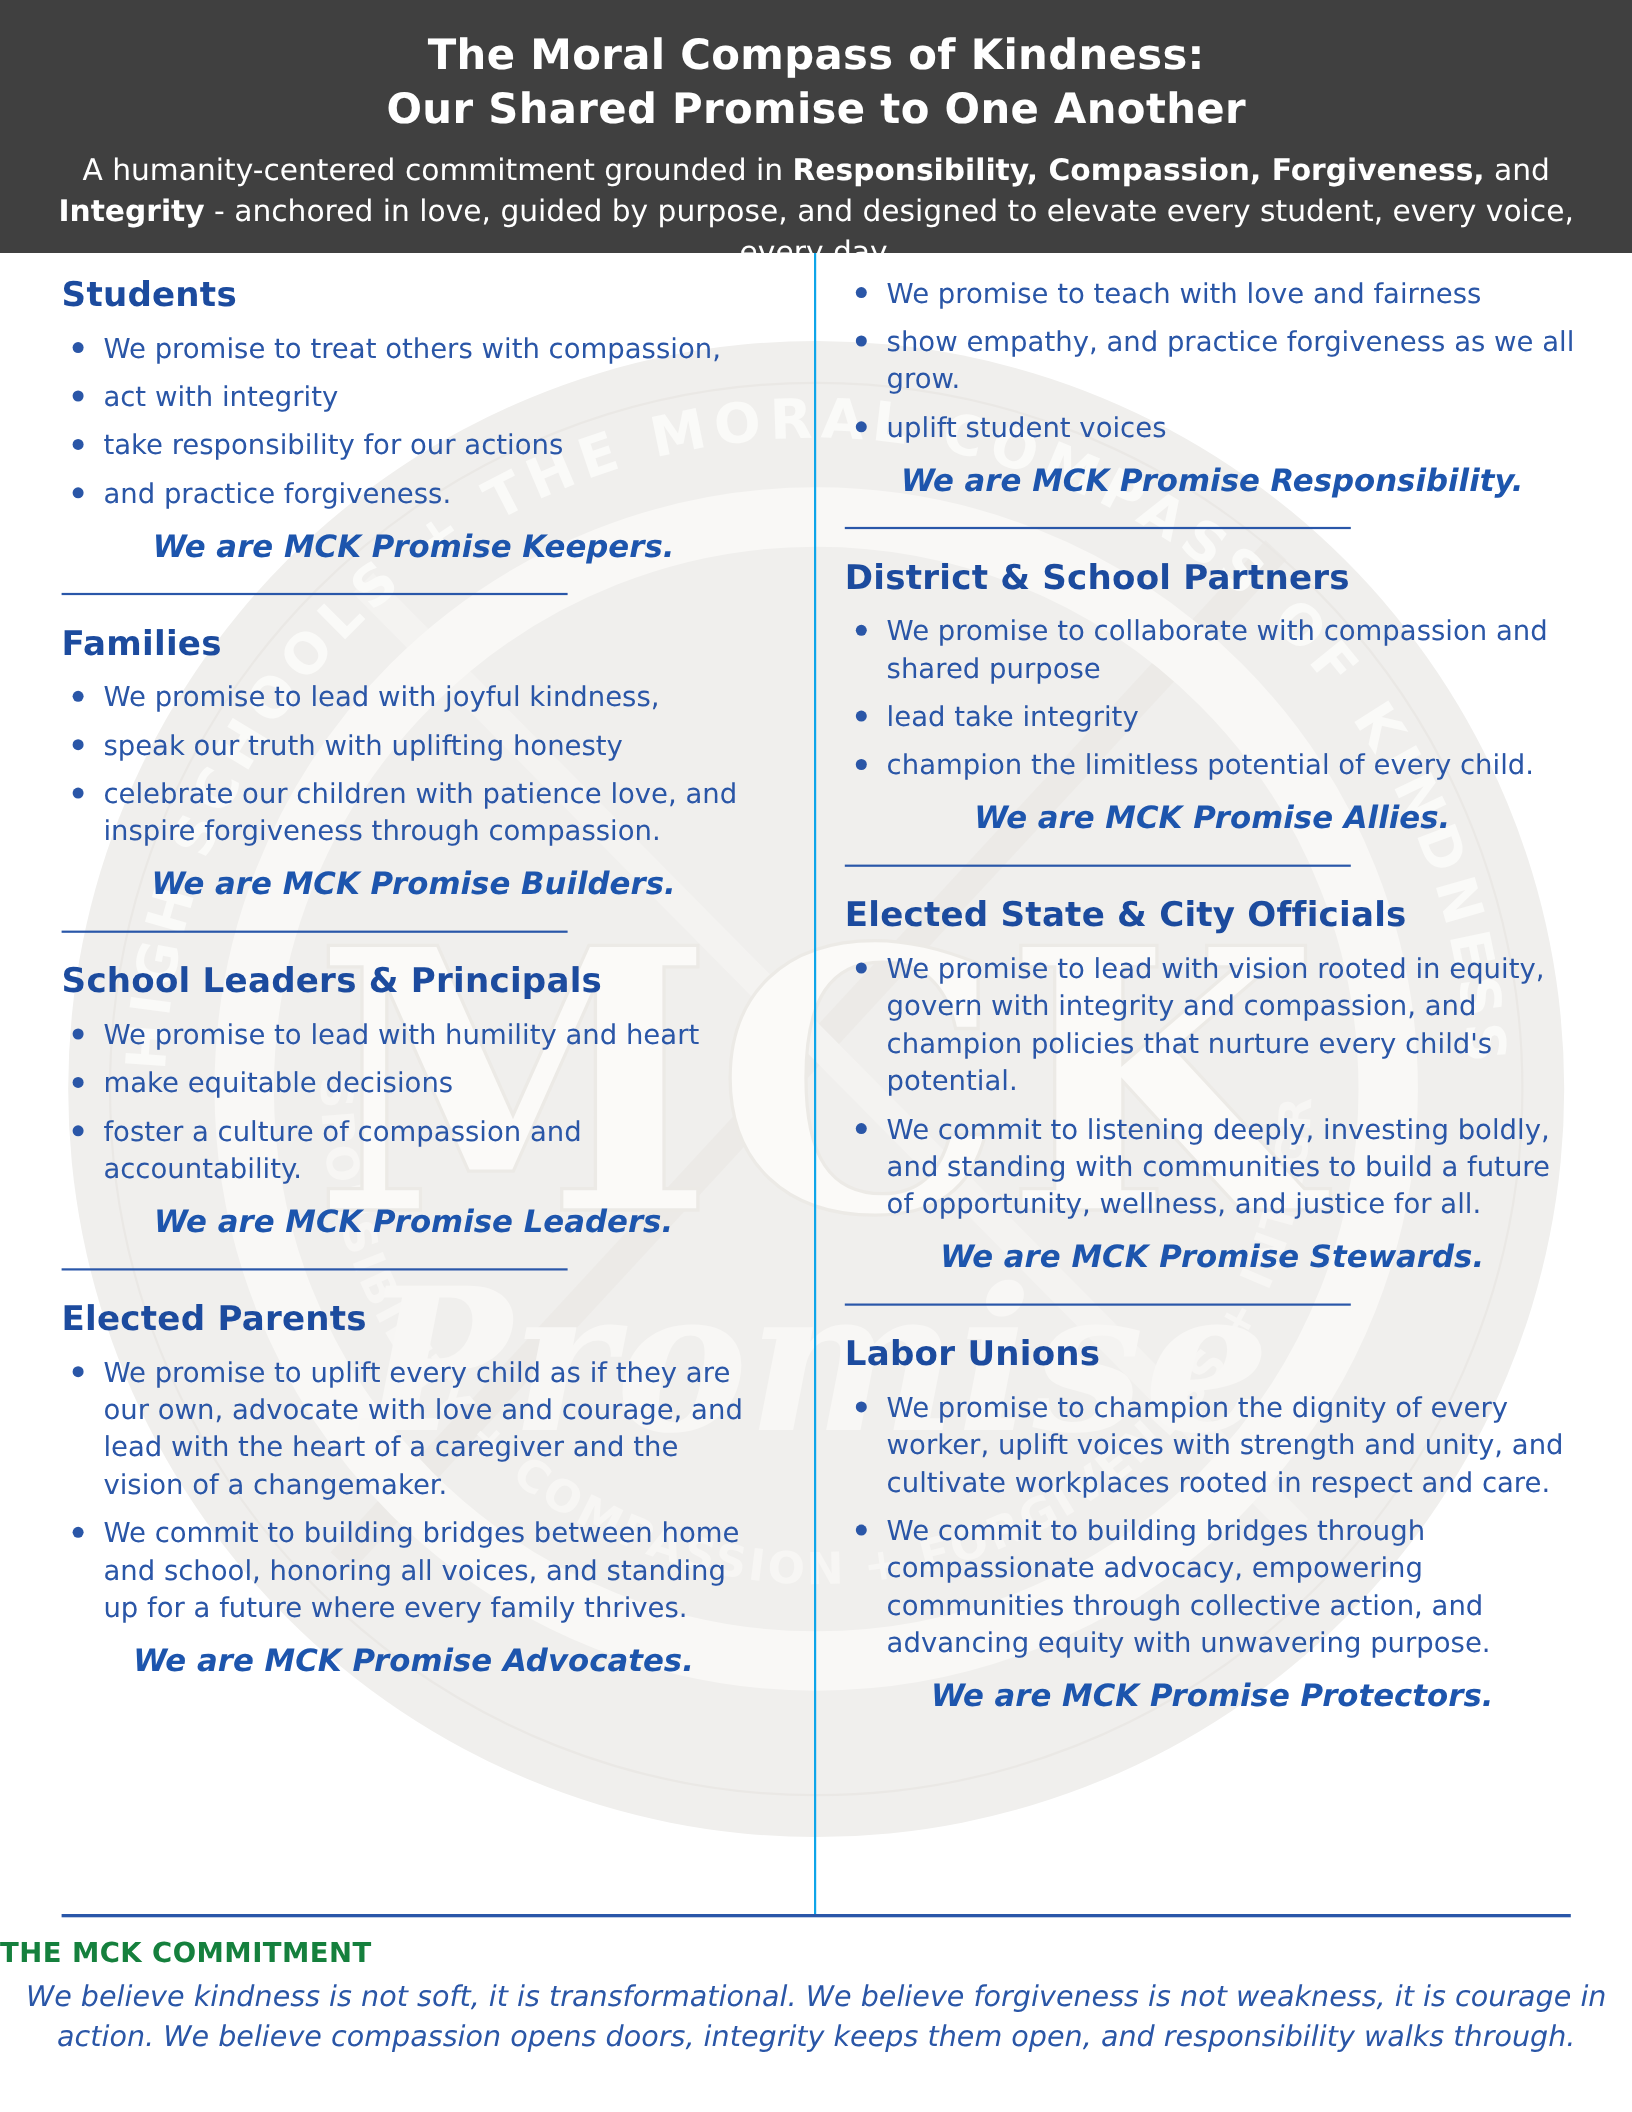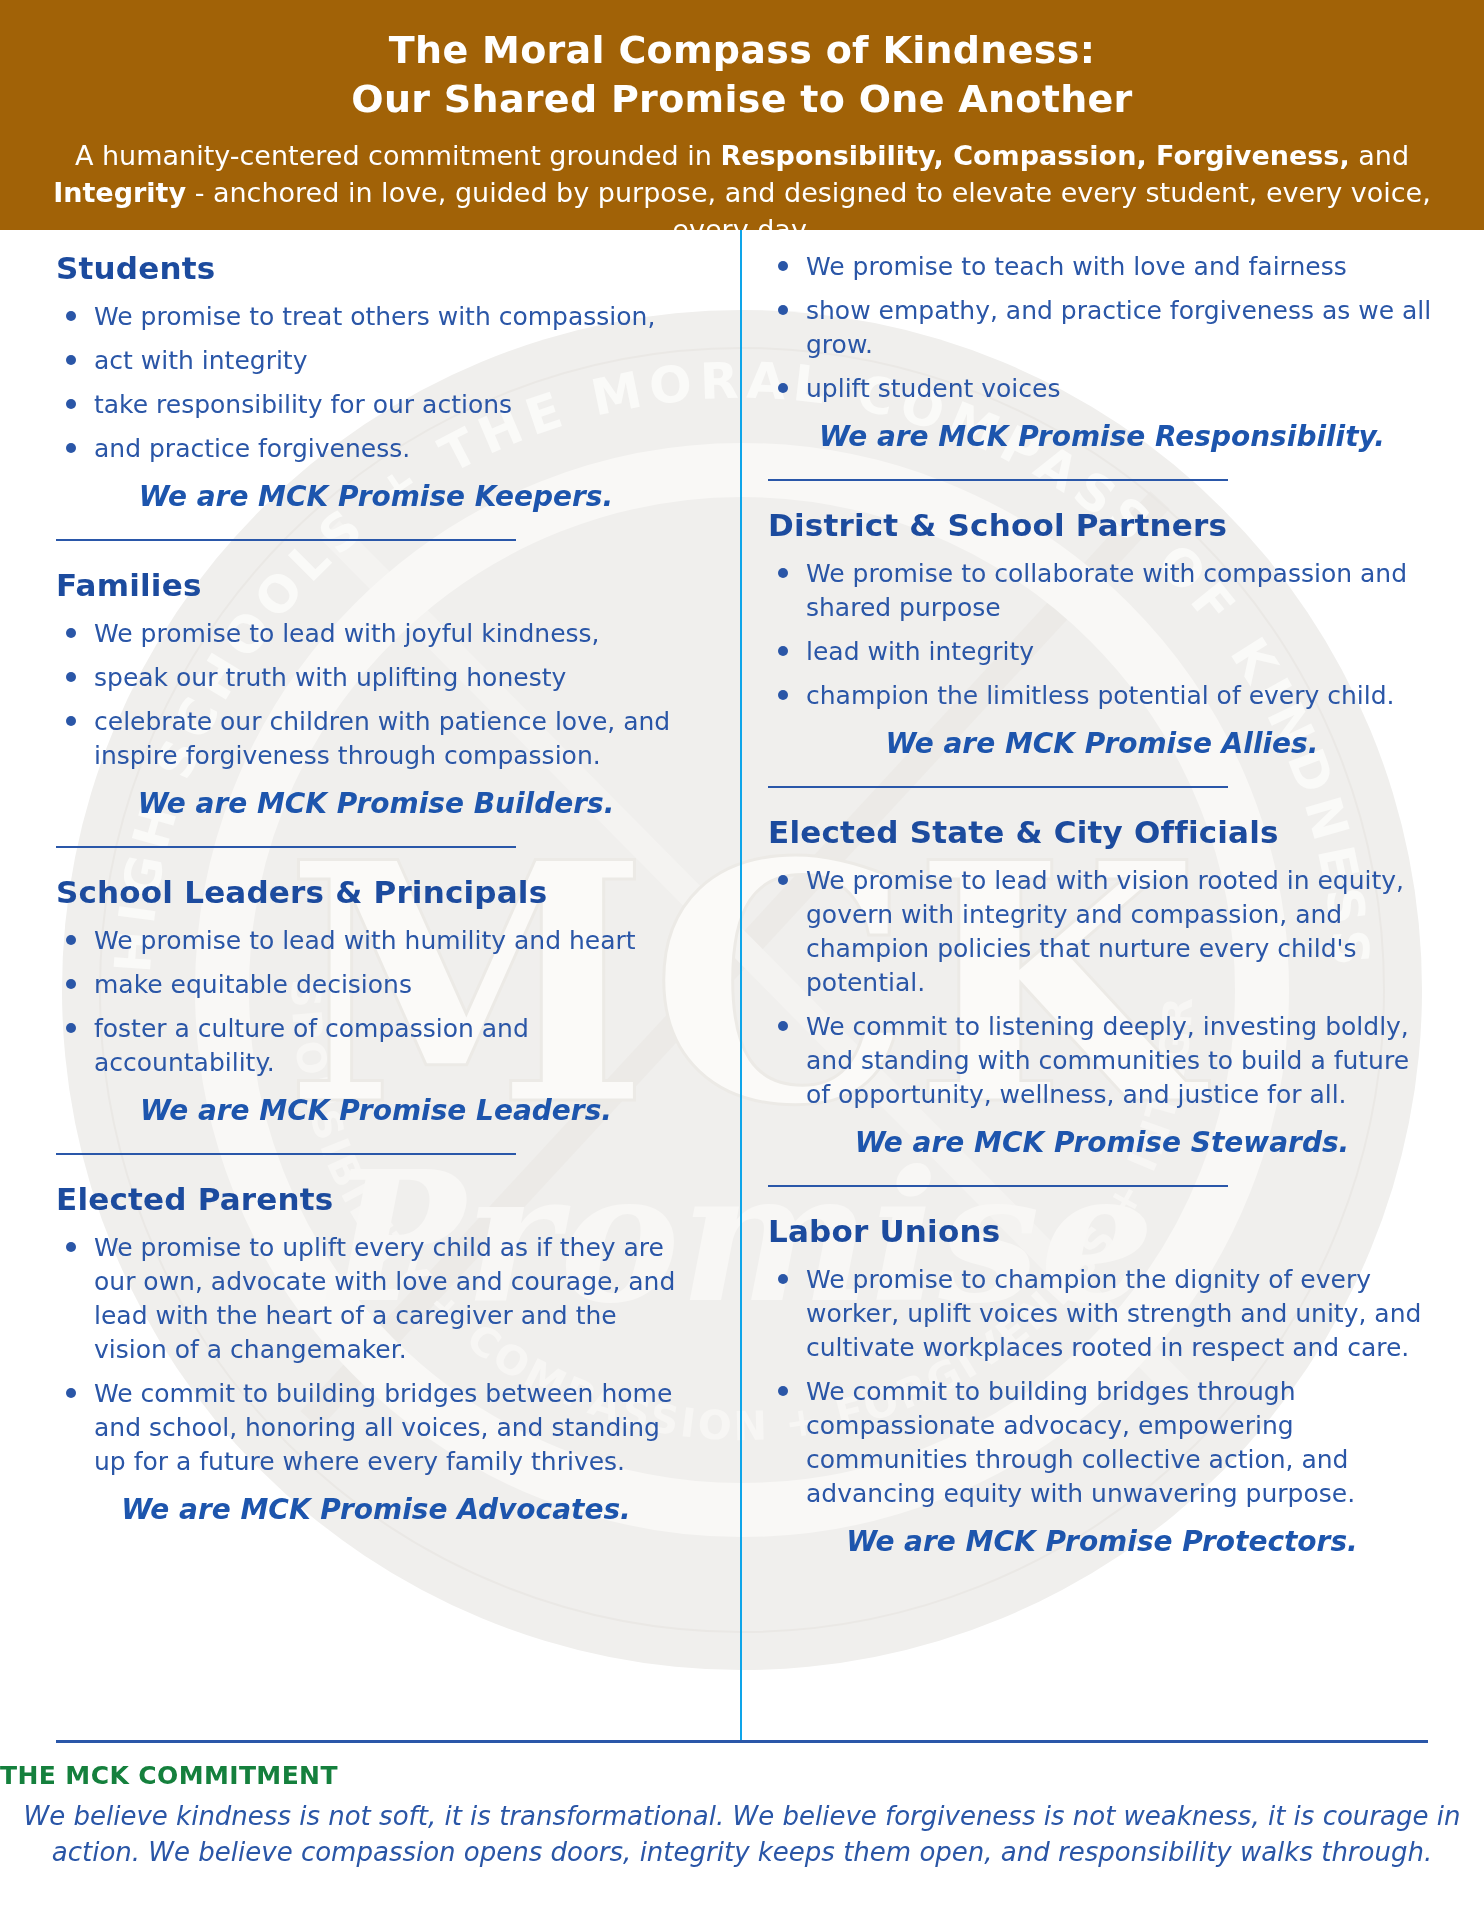--- a/index.html
+++ b/index.html
@@ -7,21 +7,21 @@
     position:relative;
     width:1484px;height:1920px;
     background:#ffffff;
     overflow:hidden;
     font-family:"DejaVu Sans", sans-serif;
   }
   
   .masthead{
     box-sizing:border-box;
     height:230px;
-    background:#a16207;
+    background:#404040;
     color:#ffffff;
     text-align:center;
     padding:26px 28px 18px;
     overflow:hidden;
   }
   .title{margin:0;font-size:38px;line-height:1.3;font-weight:700;letter-spacing:.3px;}
   .title-line{display:block;}
   .subtitle{margin:12px auto 0;max-width:1420px;font-size:27px;line-height:1.38;font-weight:400;}
   .subtitle b{font-weight:700;}
   
@@ -175,21 +175,21 @@
           <li class="promise-item">uplift student voices</li>
         </ul>
         <p class="tagline">We are MCK Promise Responsibility.</p>
       </section>
       <hr class="section-divider">
 
       <section class="promise-section">
         <h2 class="section-heading">District &amp; School Partners</h2>
         <ul class="promise-list">
           <li class="promise-item">We promise to collaborate with compassion and shared purpose</li>
-          <li class="promise-item">lead with integrity</li>
+          <li class="promise-item">lead take integrity</li>
           <li class="promise-item">champion the limitless potential of every child.</li>
         </ul>
         <p class="tagline">We are MCK Promise Allies.</p>
       </section>
       <hr class="section-divider">
 
       <section class="promise-section">
         <h2 class="section-heading">Elected State &amp; City Officials</h2>
         <ul class="promise-list">
           <li class="promise-item">We promise to lead with vision rooted in equity, govern with integrity and compassion, and champion policies that nurture every child's potential.</li>

